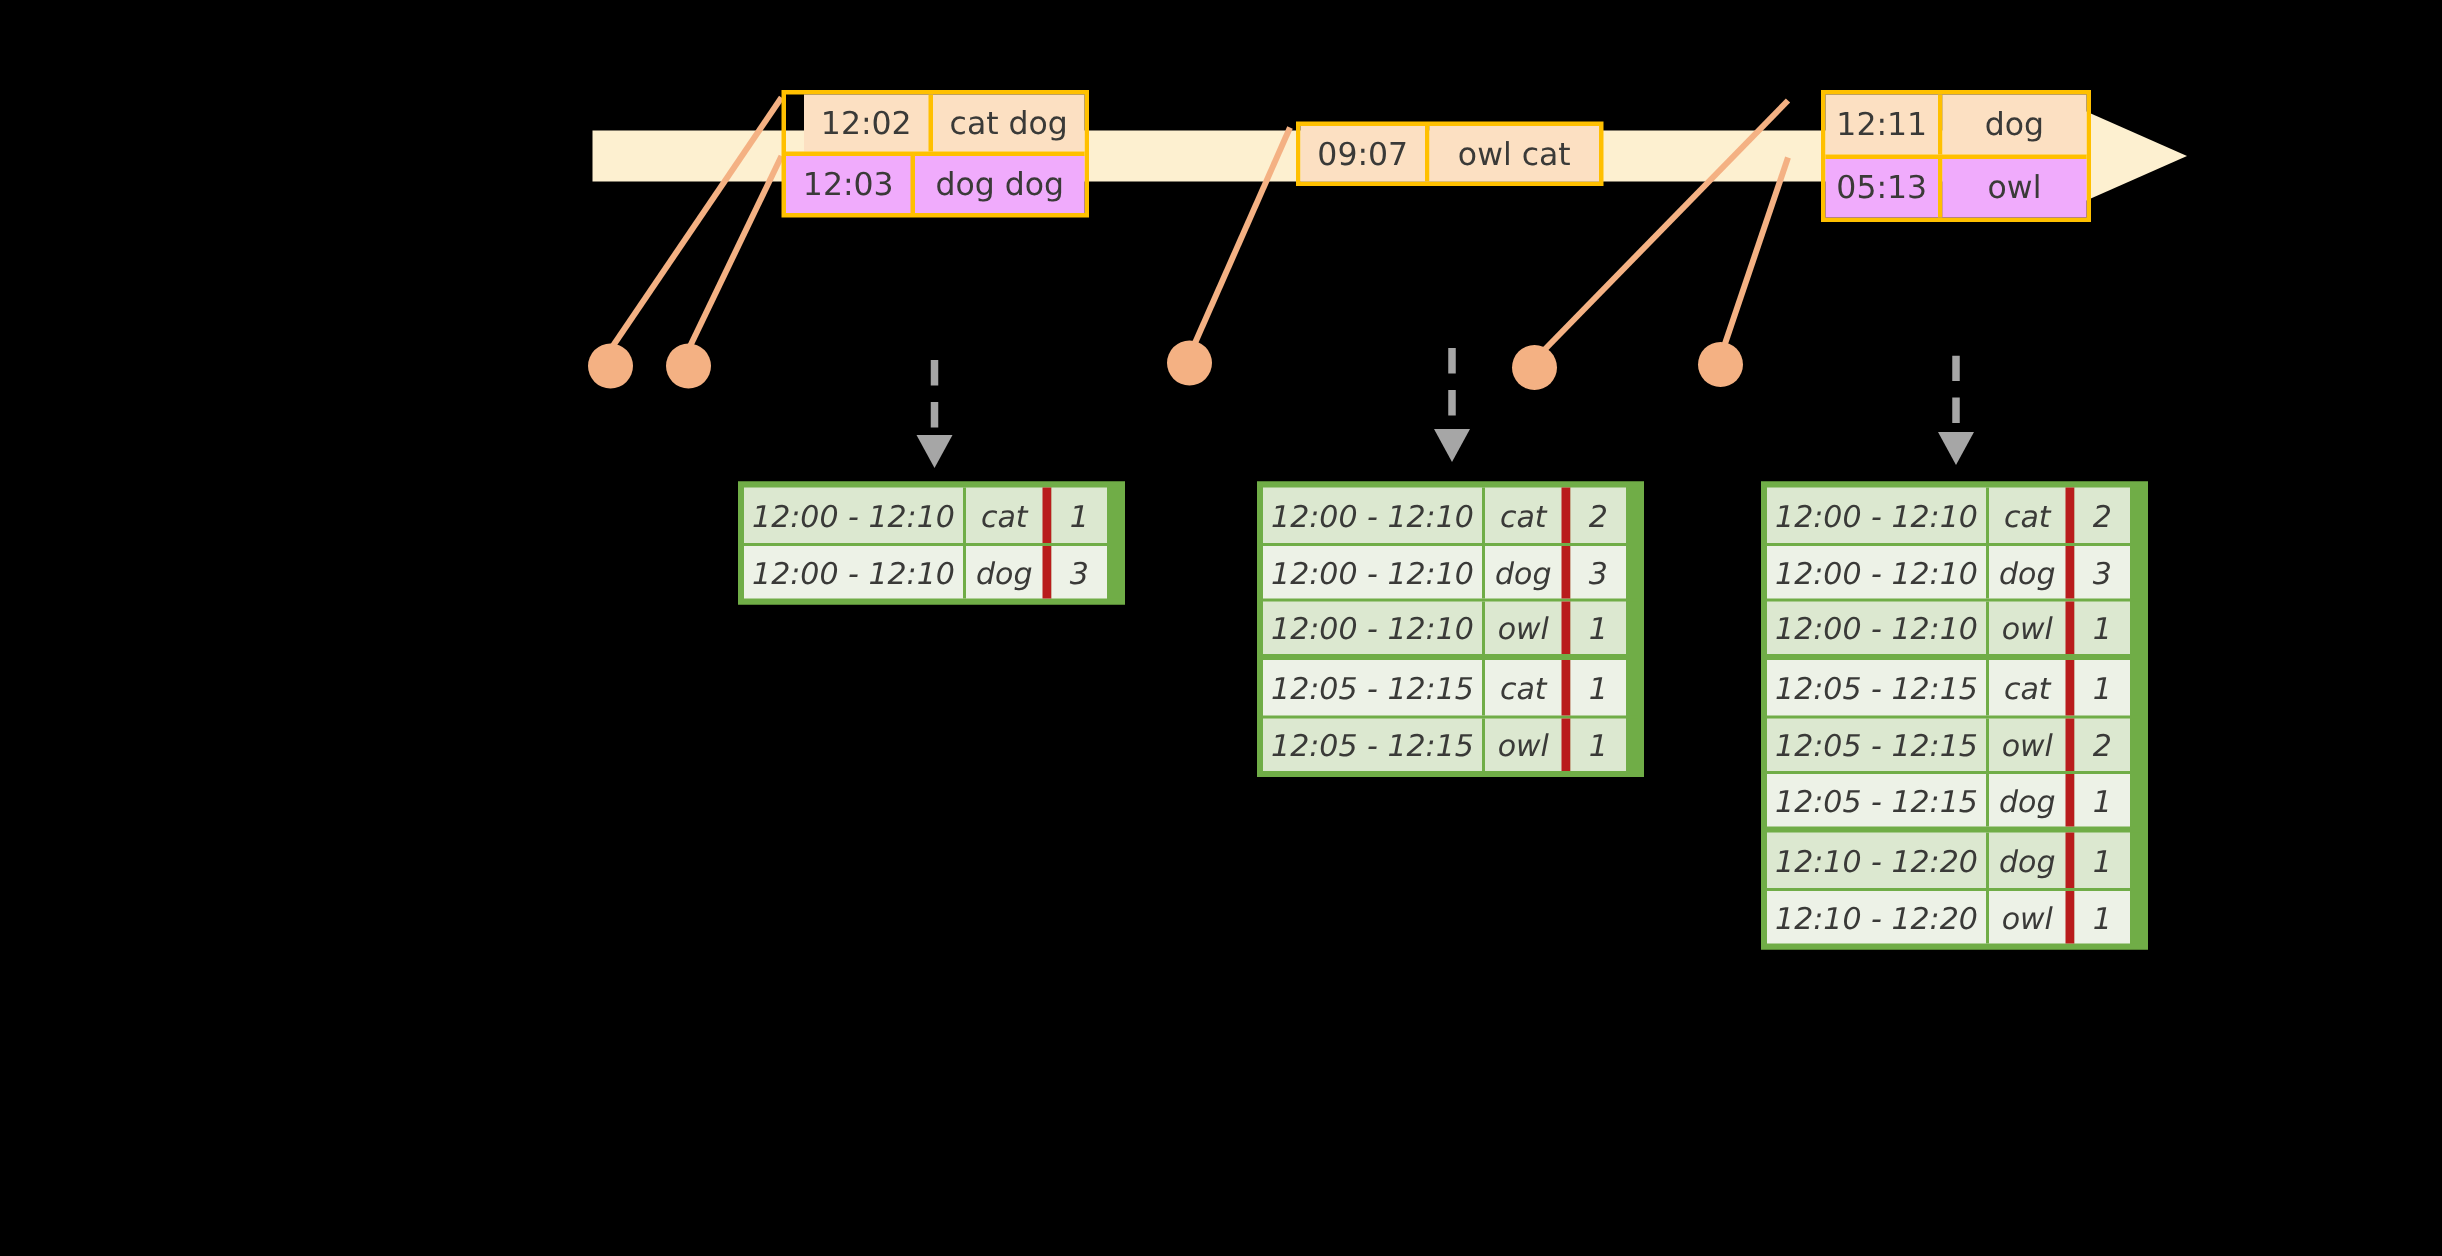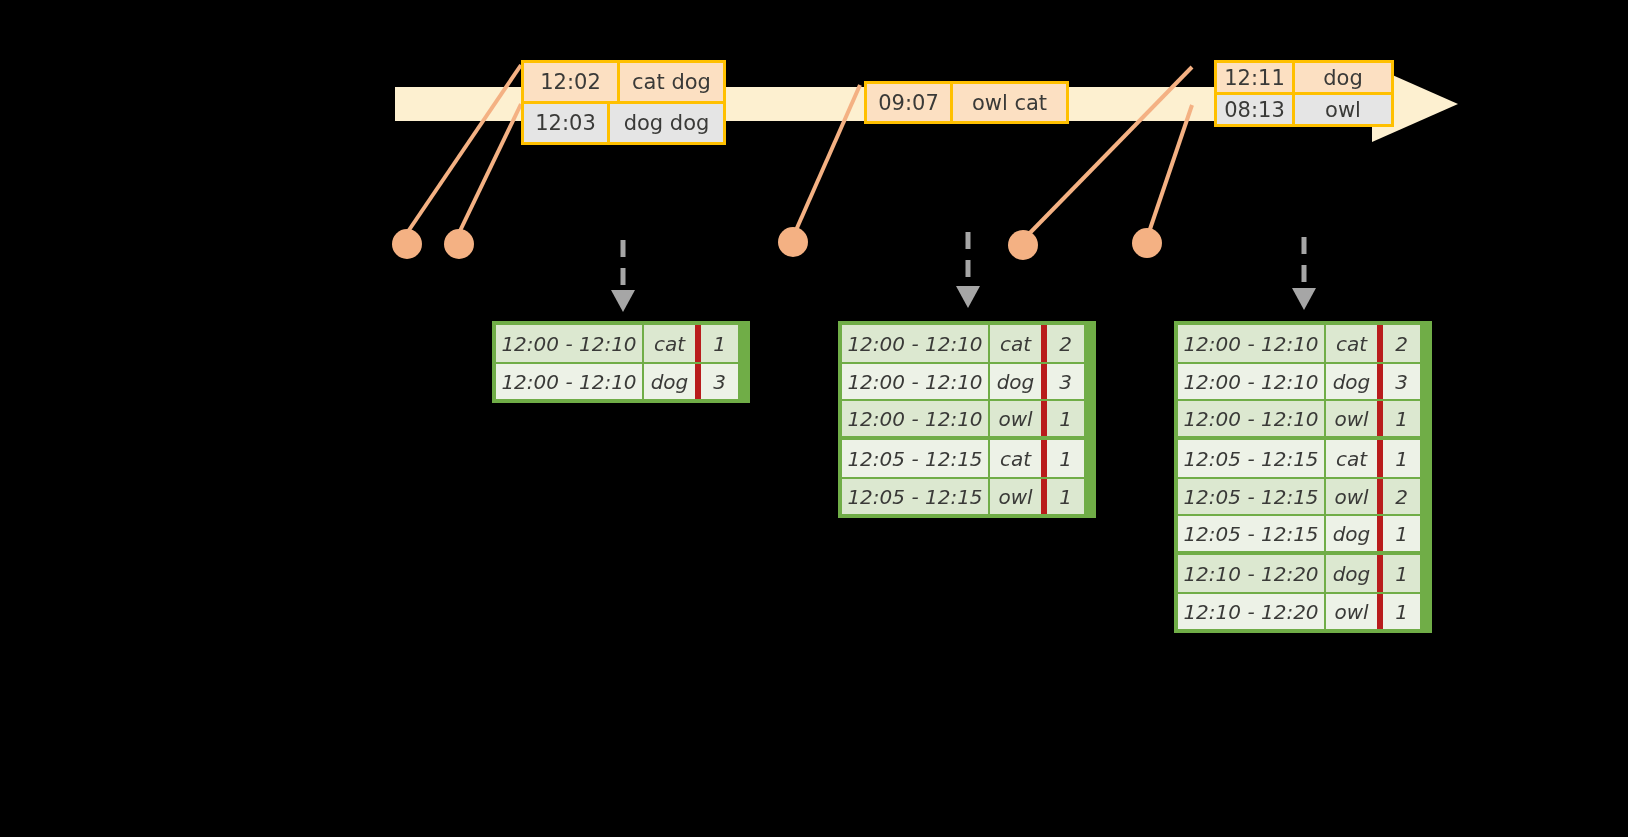--- a/index.html
+++ b/index.html
@@ -35,21 +35,21 @@
     display: flex;
     align-items: center;
     justify-content: center;
     box-sizing: border-box;
     color: #3a3a38;
     font-size: 21px;
     white-space: nowrap;
   }
   .event-cell.time { border-right: 3px solid #FFC000; }
   .row-dark .event-cell { background: #FCE0C2; }
-  .row-light .event-cell { background: #e5e5e5; }
+  .row-light .event-cell { background: #f0abfc; }
 
   
   .result-table {
     position: absolute;
     border: 4px solid #70AD47;
     box-sizing: border-box;
     background: #70AD47;
   }
   .res-group { display: block; }
   .res-group + .res-group { border-top: 4px solid #70AD47; text-align: center; }
@@ -96,43 +96,43 @@
 
     <circle cx="407" cy="244" r="15" fill="#F4B183"></circle>
     <circle cx="459" cy="244" r="15" fill="#F4B183"></circle>
     <circle cx="793" cy="242" r="15" fill="#F4B183"></circle>
     <circle cx="1023" cy="245" r="15" fill="#F4B183"></circle>
     <circle cx="1147" cy="243" r="15" fill="#F4B183"></circle>
   </svg>
 
   <div class="event-box" style="left:521px; top:60px; width:205px; height:85px;">
     <div class="event-row row-dark">
-      <div class="event-cell time" style="width:96px;">12:02</div>
+      <div class="event-cell time" style="width:86px;margin-left:12px;">12:02</div>
       <div class="event-cell words" style="flex:1;">cat dog</div>
     </div>
     <div class="event-row row-light">
       <div class="event-cell time" style="width:86px;">12:03</div>
       <div class="event-cell words" style="flex:1;">dog dog</div>
     </div>
   </div>
 
   <div class="event-box" style="left:864px; top:81px; width:205px; height:43px;">
     <div class="event-row row-dark">
       <div class="event-cell time" style="width:86px;">09:07</div>
       <div class="event-cell words" style="flex:1;">owl cat</div>
     </div>
   </div>
 
-  <div class="event-box" style="left:1214px; top:60px; width:180px; height:67px;justify-content:flex-end;">
+  <div class="event-box" style="left:1214px; top:60px; width:180px; height:88px;justify-content:flex-end;">
     <div class="event-row row-dark">
       <div class="event-cell time" style="width:78px;">12:11</div>
       <div class="event-cell words" style="flex:1;">dog</div>
     </div>
     <div class="event-row row-light">
-      <div class="event-cell time" style="width:78px;">08:13</div>
+      <div class="event-cell time" style="width:78px;">05:13</div>
       <div class="event-cell words" style="flex:1;">owl</div>
     </div>
   </div>
 
   <svg class="down-arrow" style="left:603px; top:240px;" width="40" height="80">
     <line x1="20" y1="0" x2="20" y2="52" stroke="#A6A6A6" stroke-width="5" stroke-dasharray="17,11"></line>
     <polygon points="8,50 32,50 20,72" fill="#A6A6A6"></polygon>
   </svg>
   <svg class="down-arrow" style="left:948px; top:232px;" width="40" height="80">
     <line x1="20" y1="0" x2="20" y2="56" stroke="#A6A6A6" stroke-width="5" stroke-dasharray="17,11"></line>

